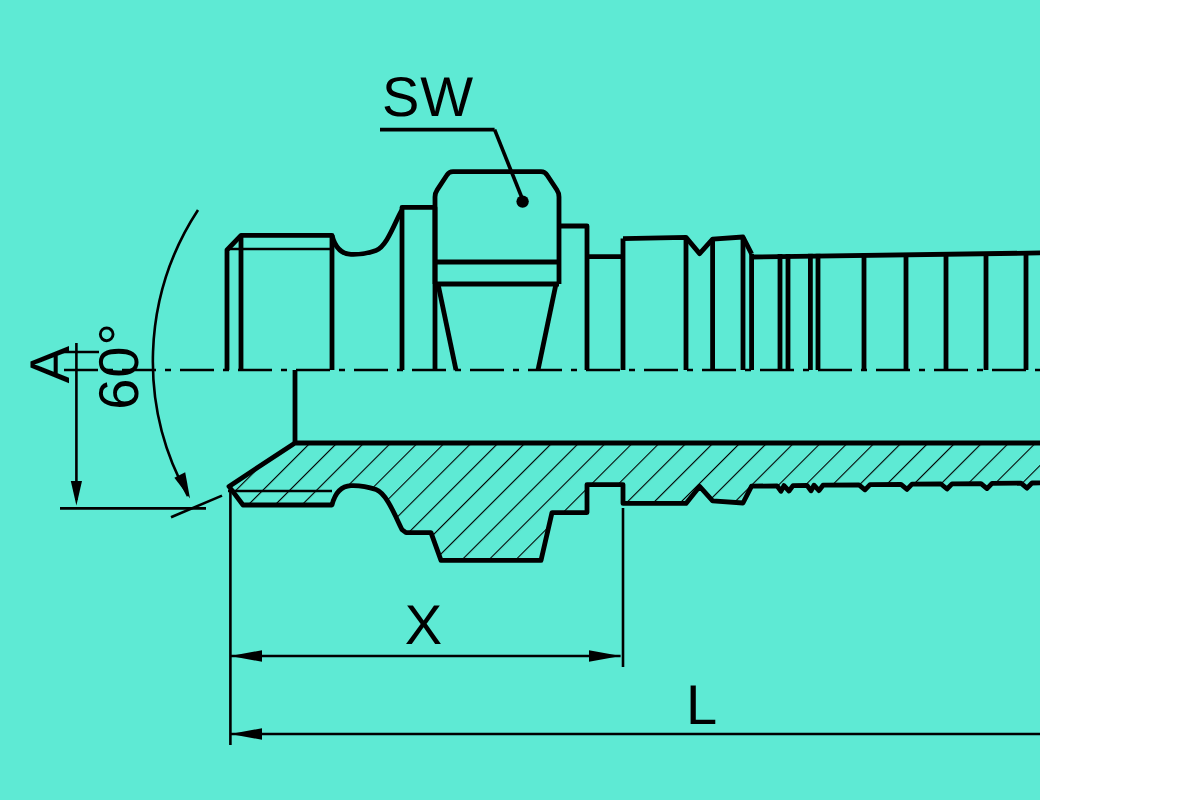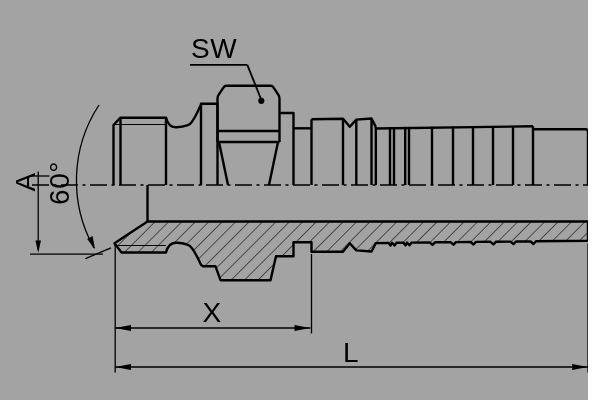--- a/index.html
+++ b/index.html
@@ -1,16 +1,16 @@
 <!DOCTYPE html>
 <html><head>
 <meta charset="utf-8">
 <style>
   html,body{margin:0;padding:0;background:#ffffff;}
-  .stage{width:588px;height:400px;position:relative;background:#a3a3a3;overflow:hidden;}
+  .stage{width:520px;height:400px;position:relative;background:#5eead4;overflow:hidden;}
   svg text{font-family:"Liberation Sans","DejaVu Sans",sans-serif;fill:#000;}
   .dimtext{font-size:28px;letter-spacing:0.5px;}
 </style>
 </head>
 <body>
 
 <div class="stage">
 <svg width="600" height="400" viewBox="0 0 600 400">
   <defs>
     <pattern id="hatch" patternUnits="userSpaceOnUse" width="9.5" height="9.5" patternTransform="rotate(45)">

